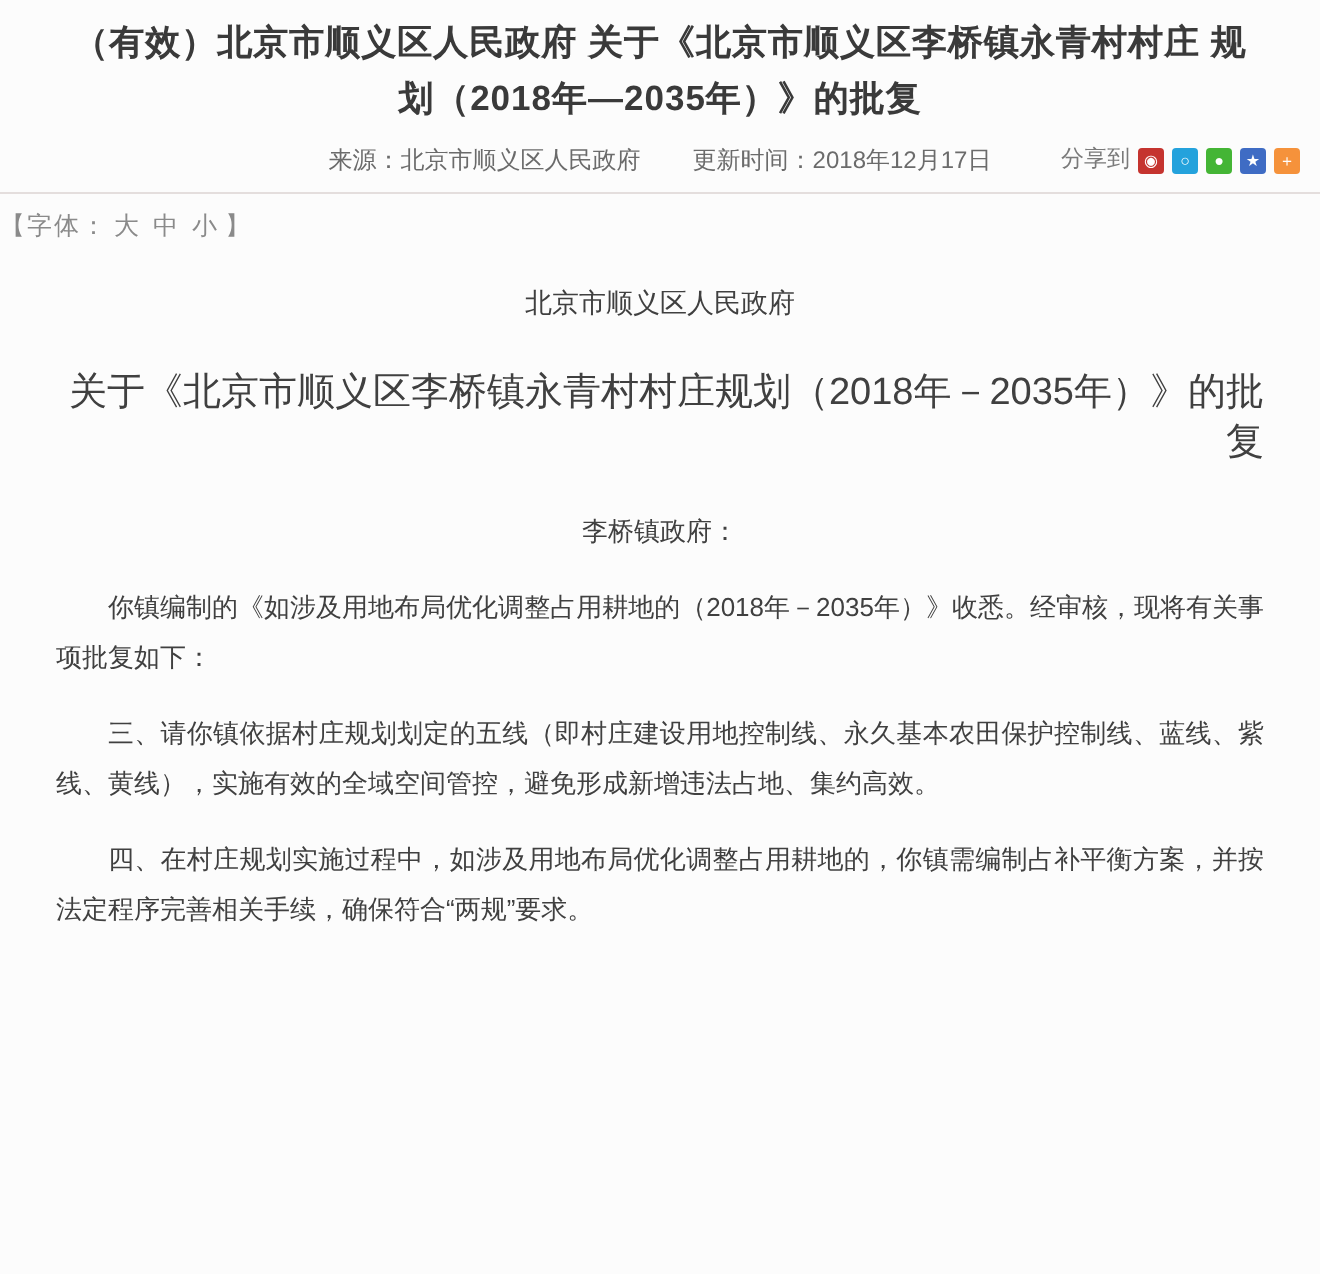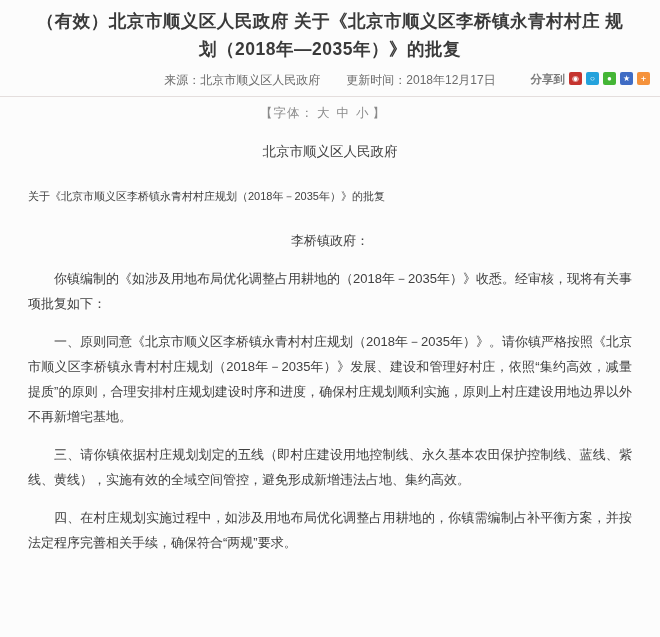--- a/index.html
+++ b/index.html
@@ -28,58 +28,58 @@
     height: 18px;
     font-size: 12px; color: #6b6b6b;
   }
   .meta-center {
     text-align: center;
     width: 100%;
   }
   .meta-center .gap { display: inline-block; width: 26px; }
   .share-box {
     position: absolute; right: 10px; top: 0;
-    display: flex; align-items: flex-start; gap: 4px;
-    font-size: 11.5px; color: #7a7a7a; font-weight: bold;
+    display: flex; align-items: flex-end; gap: 4px;
+    font-size: 11.5px; color: #7a7a7a;
   }
   .share-icon {
     width: 13px; height: 13px;
     border-radius: 2px;
     display: inline-flex; align-items: center; justify-content: center;
     color: #fff; font-size: 8px; line-height: 13px;
     cursor: pointer;
   }
   .divider {
     margin-top: 6px;
     border-bottom: 1px solid #e4dedd;
   }
   .fontsize-row {
-    text-align: center;
+    text-align: left;
     padding: 8px 14px 0 0;
     font-size: 12.5px; color: #8a8a8a;
     letter-spacing: 1px;
   }
   .fontsize-row .fs-opt { cursor: pointer; margin: 0 3px; color: #8a8a8a; }
 
   
   .doc {
     padding: 0 28px;
     font-size: 13px;
     line-height: 25px;
     color: #404040;
   }
   .doc-org {
     text-align: center;
     margin-top: 17px;
     font-size: 13.5px;
   }
   .doc-subtitle {
-    text-align: left;
+    text-align: right;
     margin-top: 20px;
-    font-size: 11px;
+    font-size: 19px;
   }
   .salutation { margin-top: 19px; text-align: center; }
   .para {
     margin-top: 13px;
     text-indent: 2em;
     text-align: justify;
   }
 </style>
 </head>
 <body>
@@ -108,19 +108,18 @@
     <div class="fontsize-row">
       <span>【字体：</span><span class="fs-opt">大</span><span class="fs-opt">中</span><span class="fs-opt">小</span><span>】</span>
     </div>
   </div>
 
   <div class="doc">
     <div class="doc-org">北京市顺义区人民政府</div>
     <div class="doc-subtitle">关于《北京市顺义区李桥镇永青村村庄规划（2018年－2035年）》的批复</div>
     <div class="salutation">李桥镇政府：</div>
     <p class="para">你镇编制的《如涉及用地布局优化调整占用耕地的（2018年－2035年）》收悉。经审核，现将有关事项批复如下：</p>
-    <p class="para">一、原则同意《北京市顺义区李桥镇永青村村庄规划（2018年－2035年）》。请你镇严格按照《北京市顺义区李桥镇永青村村庄规划（2018年－2035年）》发展、建设和管理好村庄，依照“集约高效，减量提质”的原则，合理安排村庄规划建设时序和进度，确保村庄规划顺利实施，原则上村庄建设用地边界以外不再新增宅基地。</p>
     <p class="para">三、请你镇依据村庄规划划定的五线（即村庄建设用地控制线、永久基本农田保护控制线、蓝线、紫线、黄线），实施有效的全域空间管控，避免形成新增违法占地、集约高效。</p>
     <p class="para">四、在村庄规划实施过程中，如涉及用地布局优化调整占用耕地的，你镇需编制占补平衡方案，并按法定程序完善相关手续，确保符合“两规”要求。</p>
 
   </div>
 
 </div>
 
 </body></html>

